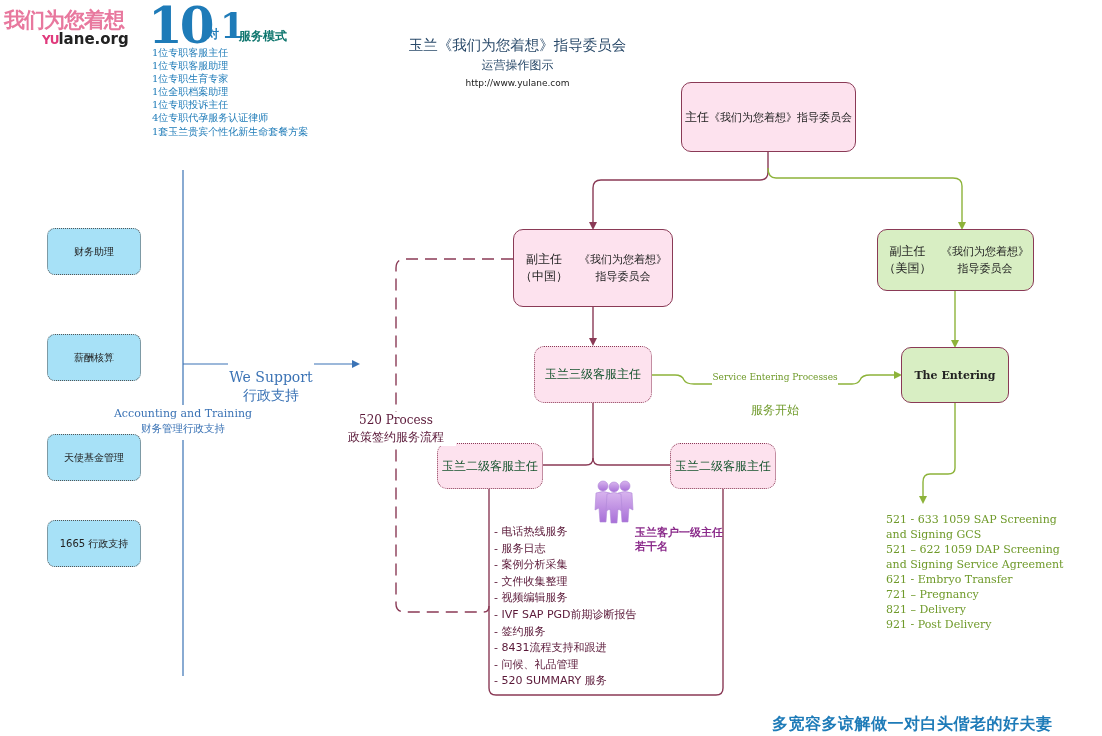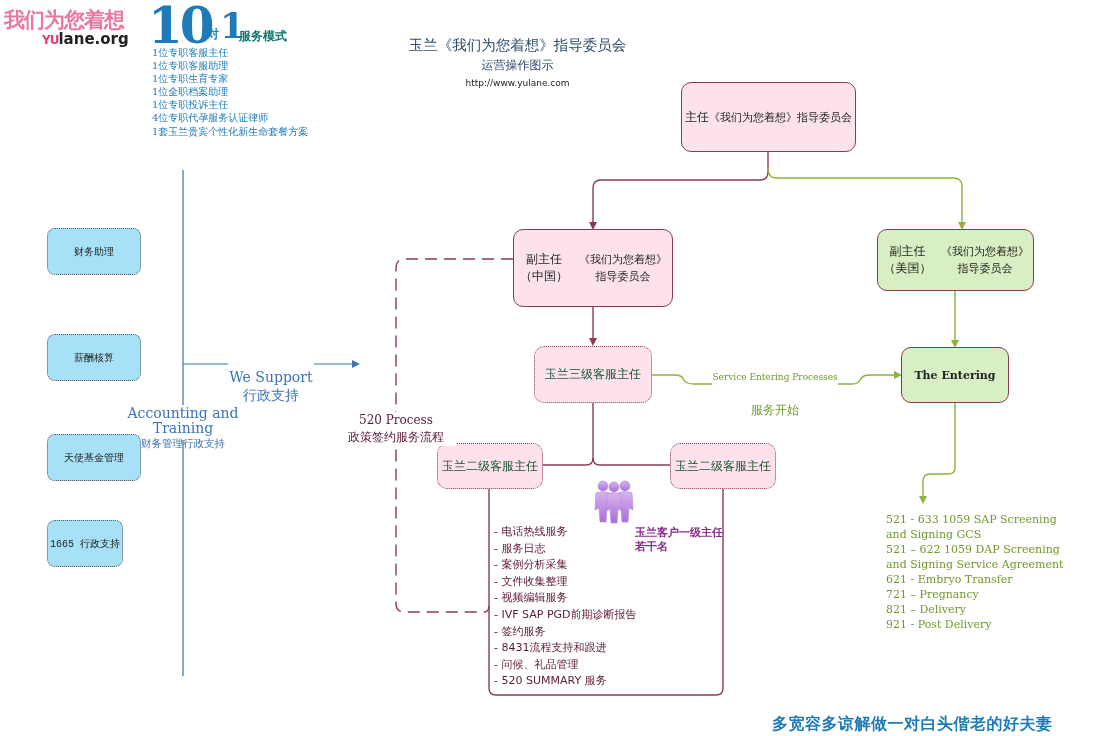--- a/index.html
+++ b/index.html
@@ -145,31 +145,31 @@
 
 <div class="box blue" style="left:47px;top:228px;width:94px;height:47px;">
   <span>财务助理</span>
 </div>
 <div class="box blue" style="left:47px;top:334px;width:94px;height:47px;">
   <span>薪酬核算</span>
 </div>
 <div class="box blue" style="left:47px;top:434px;width:94px;height:47px;">
   <span>天使基金管理</span>
 </div>
-<div class="box blue" style="left:47px;top:520px;width:76px;height:47px;font-family:Liberation Mono, monospace;">
+<div class="box blue" style="left:47px;top:520px;width:94px;height:47px;">
   <span>1665 行政支持</span>
 </div>
 
 <div class="abs" style="left:226px;top:344px;width:90px;text-align:center;line-height:18px;margin-top:24px;">
   <div class="lbl-blue-en" style="font-size:14px;">We Support</div>
   <div class="lbl-blue-cn" style="font-size:14px;">行政支持</div>
 </div>
 
 <div class="abs" style="left:113px;top:406px;width:140px;text-align:center;line-height:15px;">
-  <div class="lbl-blue-en" style="font-size:14px;text-align:center;">Accounting and Training</div>
+  <div class="lbl-blue-en" style="font-size:11px;text-align:center;">Accounting and Training</div>
   <div class="lbl-blue-cn" style="font-size:10.5px;">财务管理行政支持</div>
 </div>
 
 <svg class="abs" width="44" height="46" viewBox="0 0 44 46" style="left:592px;top:478px;">
   <defs>
     <linearGradient id="pg" x1="0" y1="0" x2="0" y2="1">
       <stop offset="0" stop-color="#d8b4ee"></stop>
       <stop offset="1" stop-color="#a870d8"></stop>
     </linearGradient>
   </defs>

